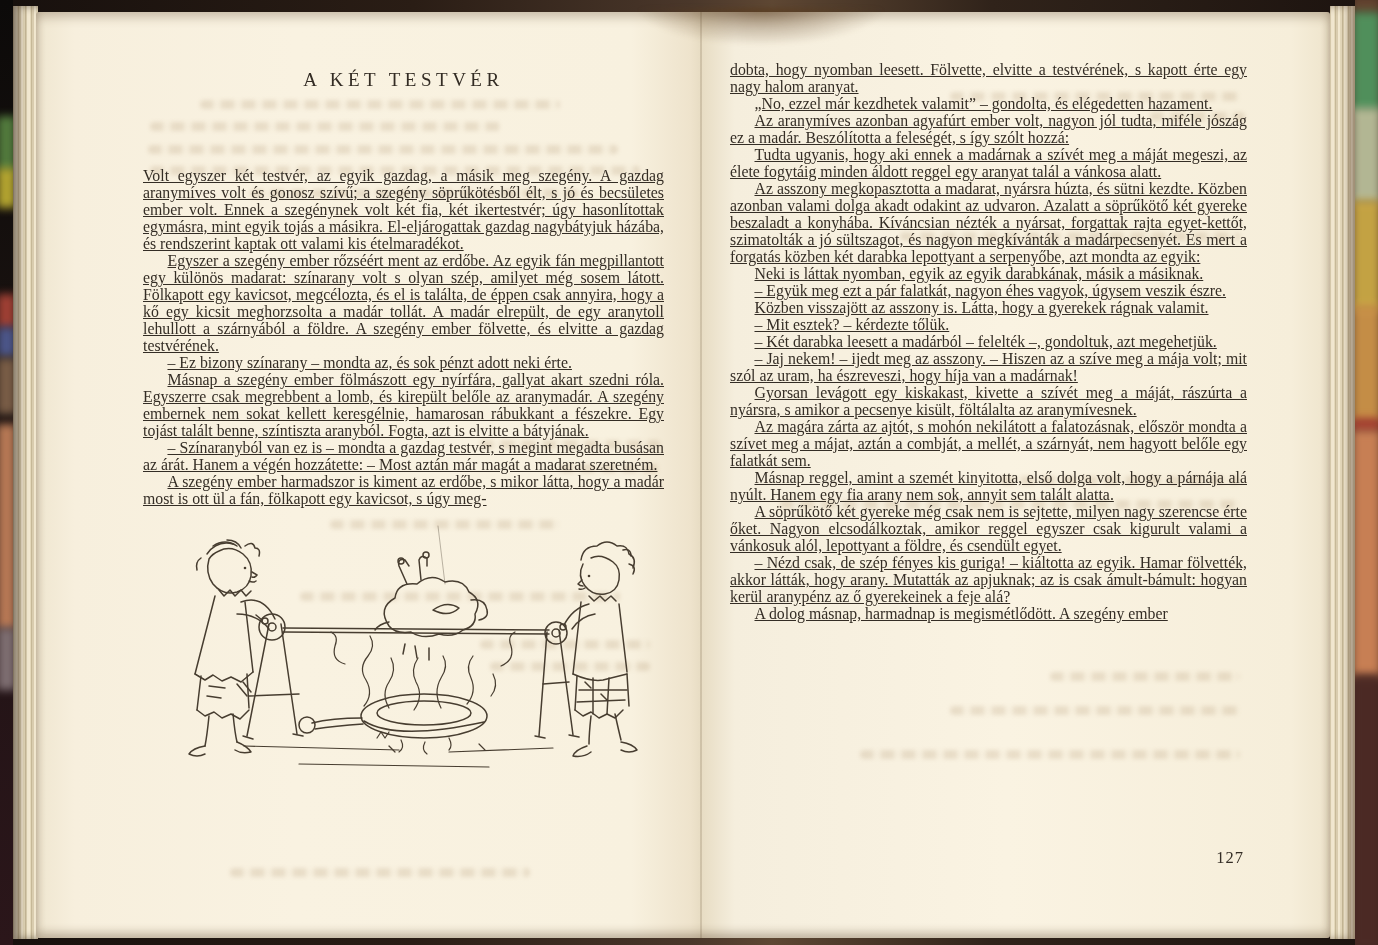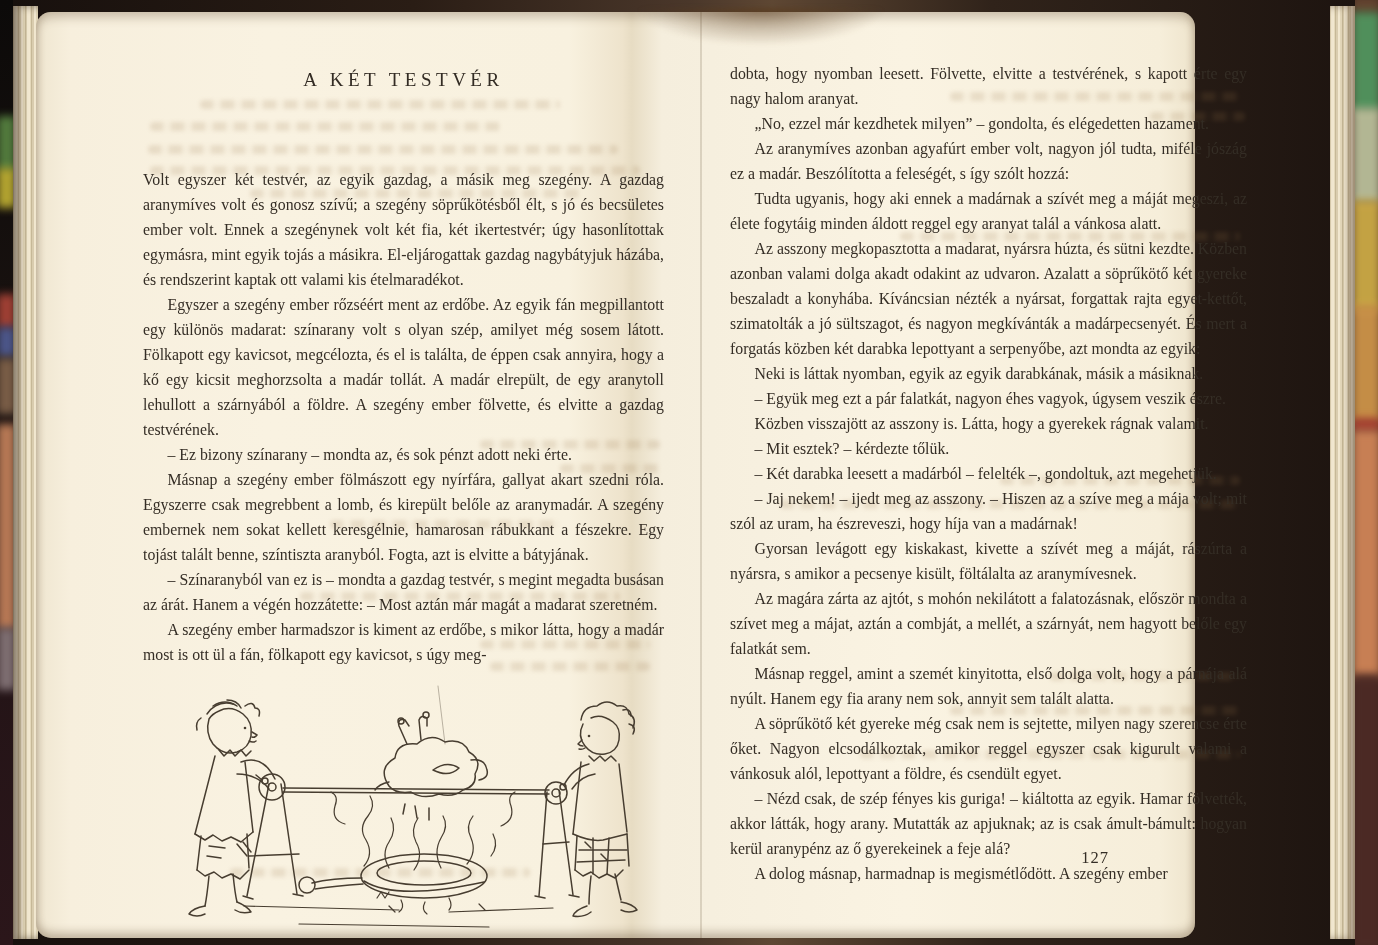--- a/index.html
+++ b/index.html
@@ -12,35 +12,35 @@
   .edge{position:absolute;top:0;height:945px;overflow:hidden;}
   .edge-left{left:0;width:13px;background:linear-gradient(180deg,#0c0a09 0%,#191210 38%,#241417 72%,#2b161a 100%);}
   .edge-right{left:1355px;width:23px;background:#3a241e;}
   .edge .spot{position:absolute;left:-3px;right:-3px;filter:blur(4px);opacity:.85;}
   
   .stack{position:absolute;top:6px;height:933px;
     background:repeating-linear-gradient(90deg,#d9ccae 0 1.5px,#f2e8d0 1.5px 4px,#e4d8ba 4px 5.5px,#c6b897 5.5px 6.5px);}
   .stack-left{left:13px;width:25px;box-shadow:inset 6px 0 8px rgba(40,25,15,.55);}
   .stack-right{left:1330px;width:25px;box-shadow:inset -6px 0 8px rgba(60,35,20,.45);}
   
-  .spread{position:absolute;left:36px;top:12px;width:1159px;height:926px;border-radius:15px;
+  .spread{position:absolute;left:36px;top:12px;width:1294px;height:926px;border-radius:3px;
     background:linear-gradient(90deg,#efe6d0 0%,#f7efdd 3%,#f9f2e1 20%,#f8f1df 46%,#eee3cc 50.6%,#e7dcc3 51.4%,#f5eedd 54%,#faf3e2 75%,#f6eeda 97%,#eee4cc 100%);
     box-shadow:inset 0 6px 10px rgba(80,55,30,.25), inset 0 -6px 9px rgba(80,55,30,.28);}
   .gutter-line{position:absolute;left:664px;top:0;width:2px;height:100%;background:rgba(95,72,42,.18);filter:blur(.6px);}
   .gutter-smudge{position:absolute;left:600px;top:-4px;width:250px;height:38px;
     background:radial-gradient(ellipse at 50% 0%,rgba(88,58,28,.6),rgba(88,58,28,0) 70%);filter:blur(2px);}
   
   .ghost{position:absolute;height:9px;border-radius:4px;filter:blur(2.2px);
     background:repeating-linear-gradient(90deg,rgba(150,115,72,.30) 0 13px,rgba(150,115,72,.05) 13px 21px);opacity:.55;}
   
   .col{position:absolute;top:0;color:#342d25;}
   .col-left{left:107px;width:521px;}
   .col-right{left:694px;width:517px;}
   .title{margin:57px 0 76px 0;text-align:center;font-size:19px;letter-spacing:4.5px;color:#332c24;}
-  p.para{margin:0;font-size:15.8px;line-height:25px;text-align:justify;text-indent:1.55em;color:#342d25;}
+  p.para{margin:0;font-size:15.8px;line-height:17px;text-align:justify;text-indent:1.55em;color:#342d25;text-decoration:underline;}
   p.flush{text-indent:0;}
   .col-right .spacer-top{height:49px;}
   .pageno{position:absolute;right:86px;top:836px;font-size:16.5px;letter-spacing:1px;color:#342d25;}
   
   .illus{display:block;margin:17px 0 0 6px;}
   .illus path,.illus line,.illus circle,.illus ellipse{vector-effect:non-scaling-stroke;}
 </style>
 </head>
 <body>
 
@@ -238,21 +238,21 @@
         <path d="M240,222 l6,6"></path>
           <path d="M330,220 l6,6"></path>
         <path d="M228,214 l4,-6 l4,6 l4,-6"></path>
       </g>
     </svg>
   </div>
 
   <div class="col col-right">
     <div class="spacer-top"></div>
     <p class="para flush">dobta, hogy nyomban leesett. Fölvette, elvitte a testvérének, s kapott érte egy nagy halom aranyat.</p>
-    <p class="para">„No, ezzel már kezdhetek milyen” – gondolta, és elégedetten hazament.</p>
+    <p class="para">„No, ezzel már kezdhetek valamit” – gondolta, és elégedetten hazament.</p>
     <p class="para">Az aranymíves azonban agyafúrt ember volt, nagyon jól tudta, miféle jószág ez a madár. Beszólította a feleségét, s így szólt hozzá:</p>
     <p class="para">Tudta ugyanis, hogy aki ennek a madárnak a szívét meg a máját megeszi, az élete fogytáig minden áldott reggel egy aranyat talál a vánkosa alatt.</p>
     <p class="para">Az asszony megkopasztotta a madarat, nyársra húzta, és sütni kezdte. Közben azonban valami dolga akadt odakint az udvaron. Azalatt a söprűkötő két gyereke beszaladt a konyhába. Kíváncsian nézték a nyársat, forgattak rajta egyet-kettőt, szimatolták a jó sültszagot, és nagyon megkívánták a madárpecsenyét. És mert a forgatás közben két darabka lepottyant a serpenyőbe, azt mondta az egyik:</p>
     <p class="para">Neki is láttak nyomban, egyik az egyik darabkának, másik a másiknak.</p>
     <p class="para">– Együk meg ezt a pár falatkát, nagyon éhes vagyok, úgysem veszik észre.</p>
     <p class="para">Közben visszajött az asszony is. Látta, hogy a gyerekek rágnak valamit.</p>
     <p class="para">– Mit esztek? – kérdezte tőlük.</p>
     <p class="para">– Két darabka leesett a madárból – felelték –, gondoltuk, azt megehetjük.</p>
     <p class="para">– Jaj nekem! – ijedt meg az asszony. – Hiszen az a szíve meg a mája volt; mit szól az uram, ha észreveszi, hogy híja van a madárnak!</p>
     <p class="para">Gyorsan levágott egy kiskakast, kivette a szívét meg a máját, rászúrta a nyársra, s amikor a pecsenye kisült, föltálalta az aranymívesnek.</p>

